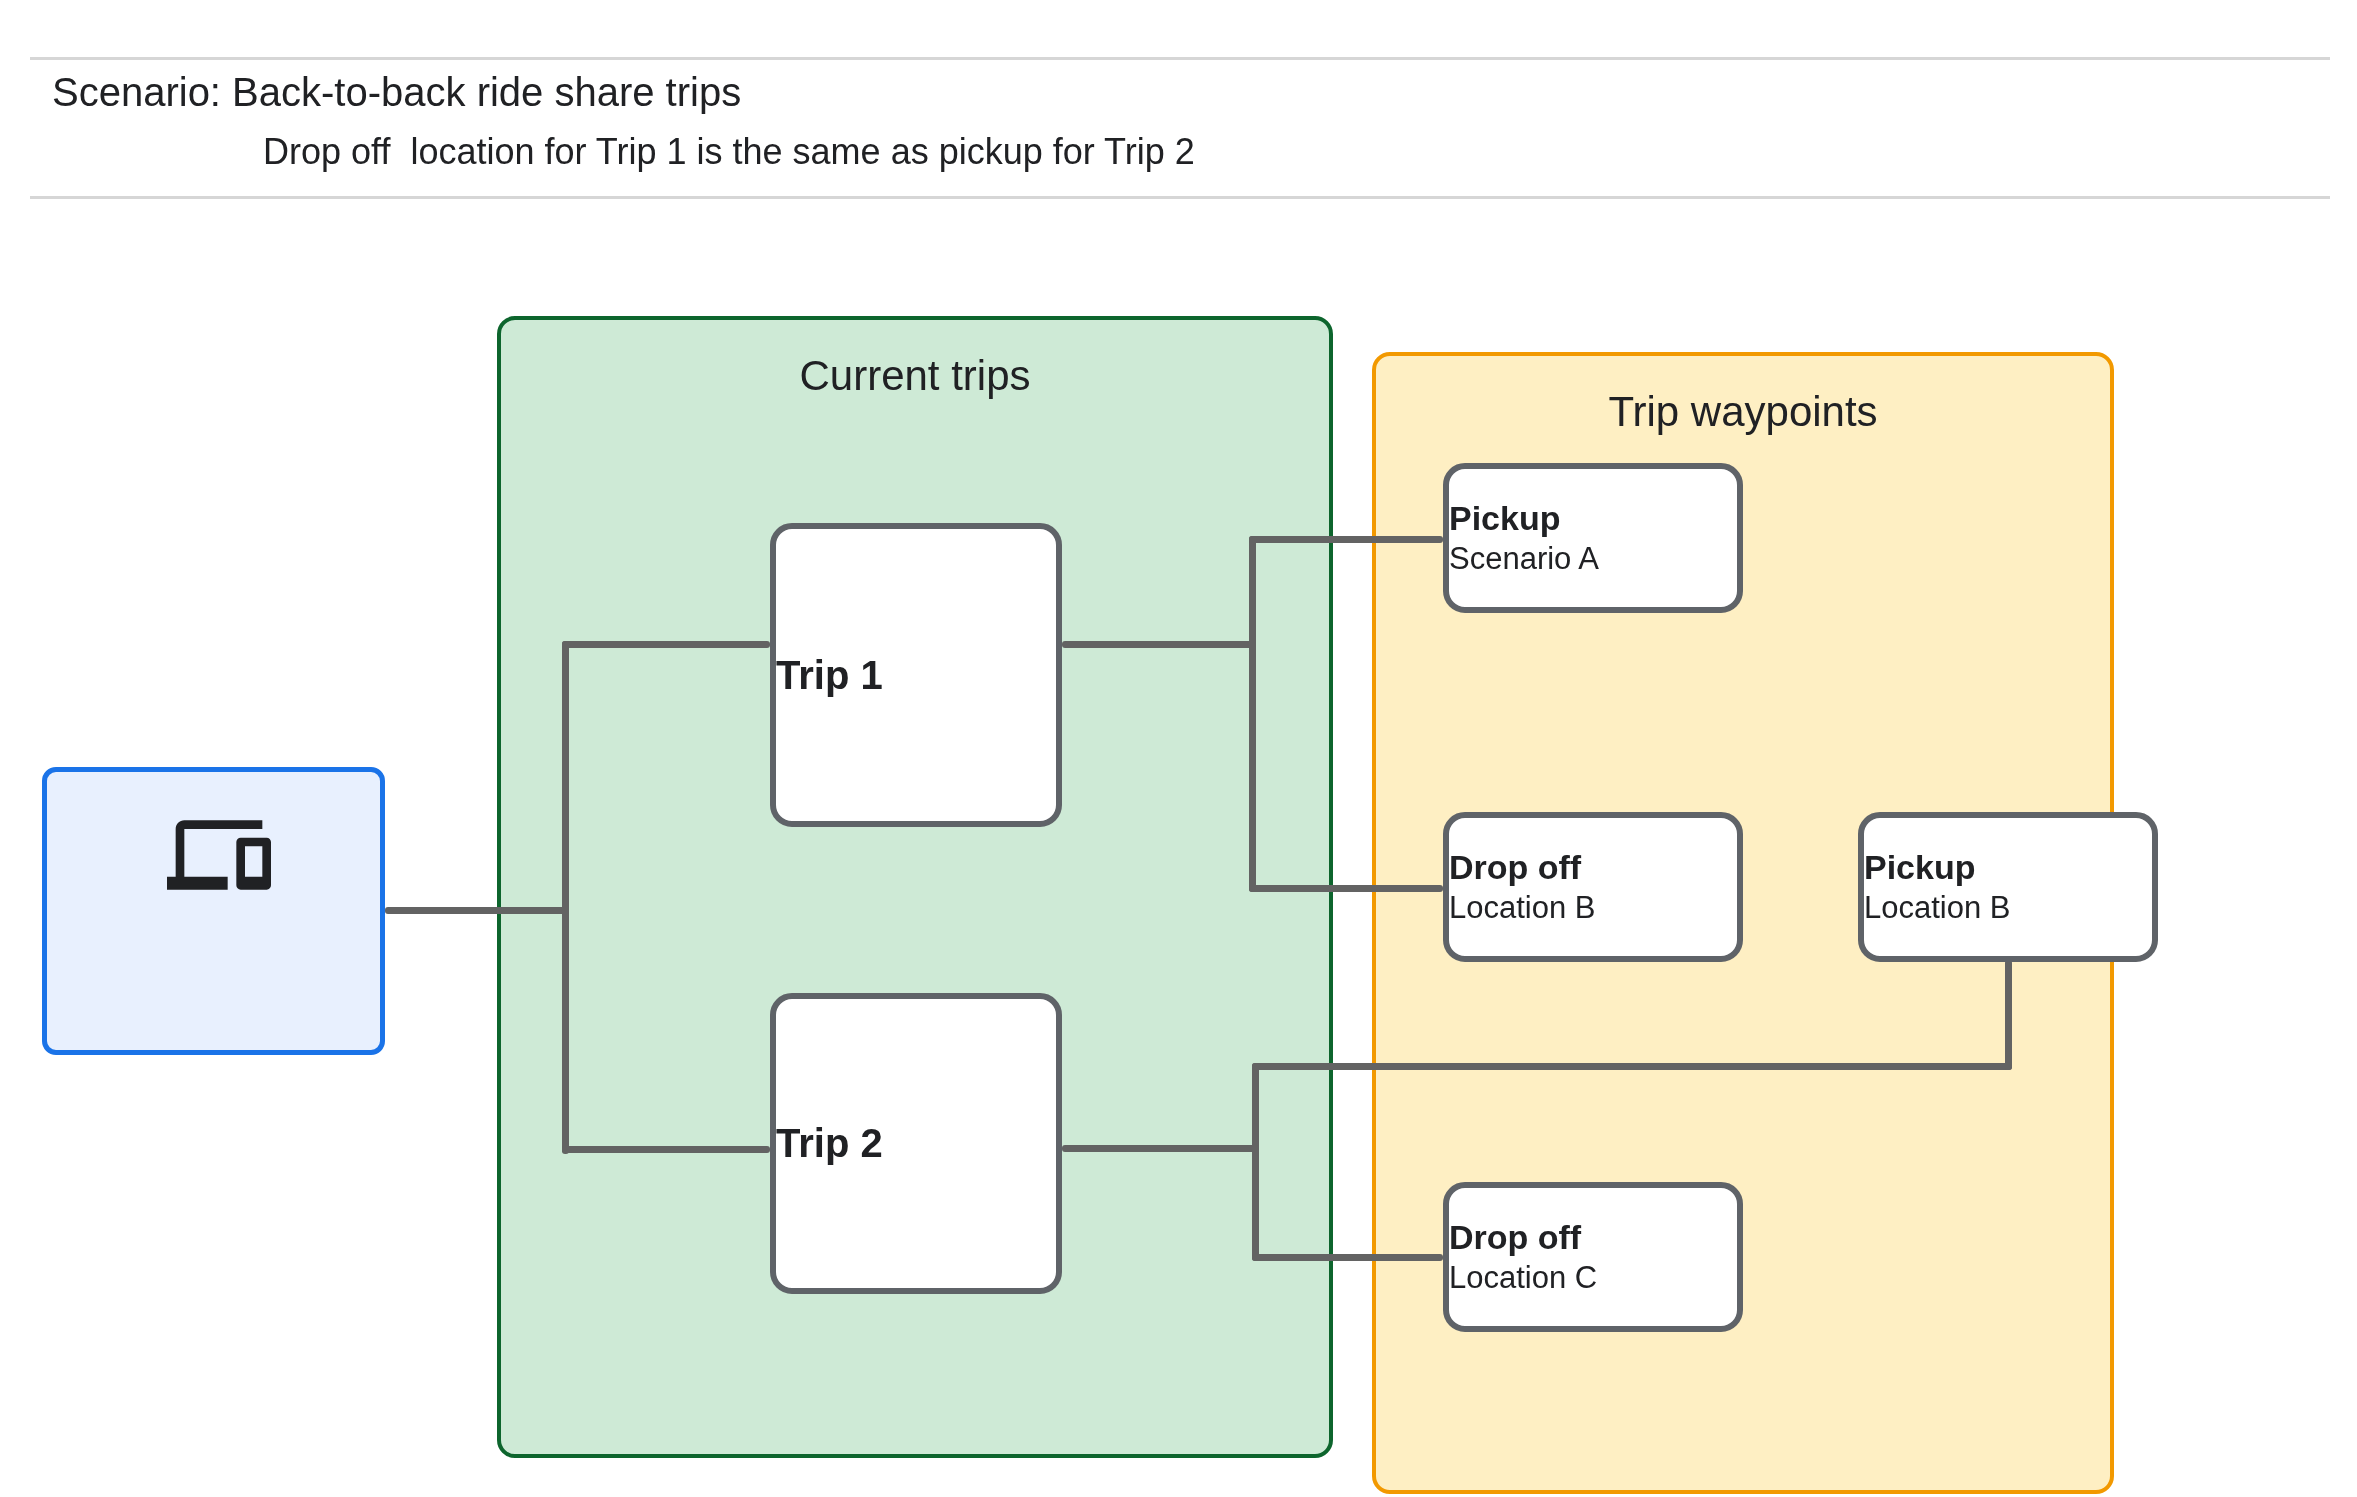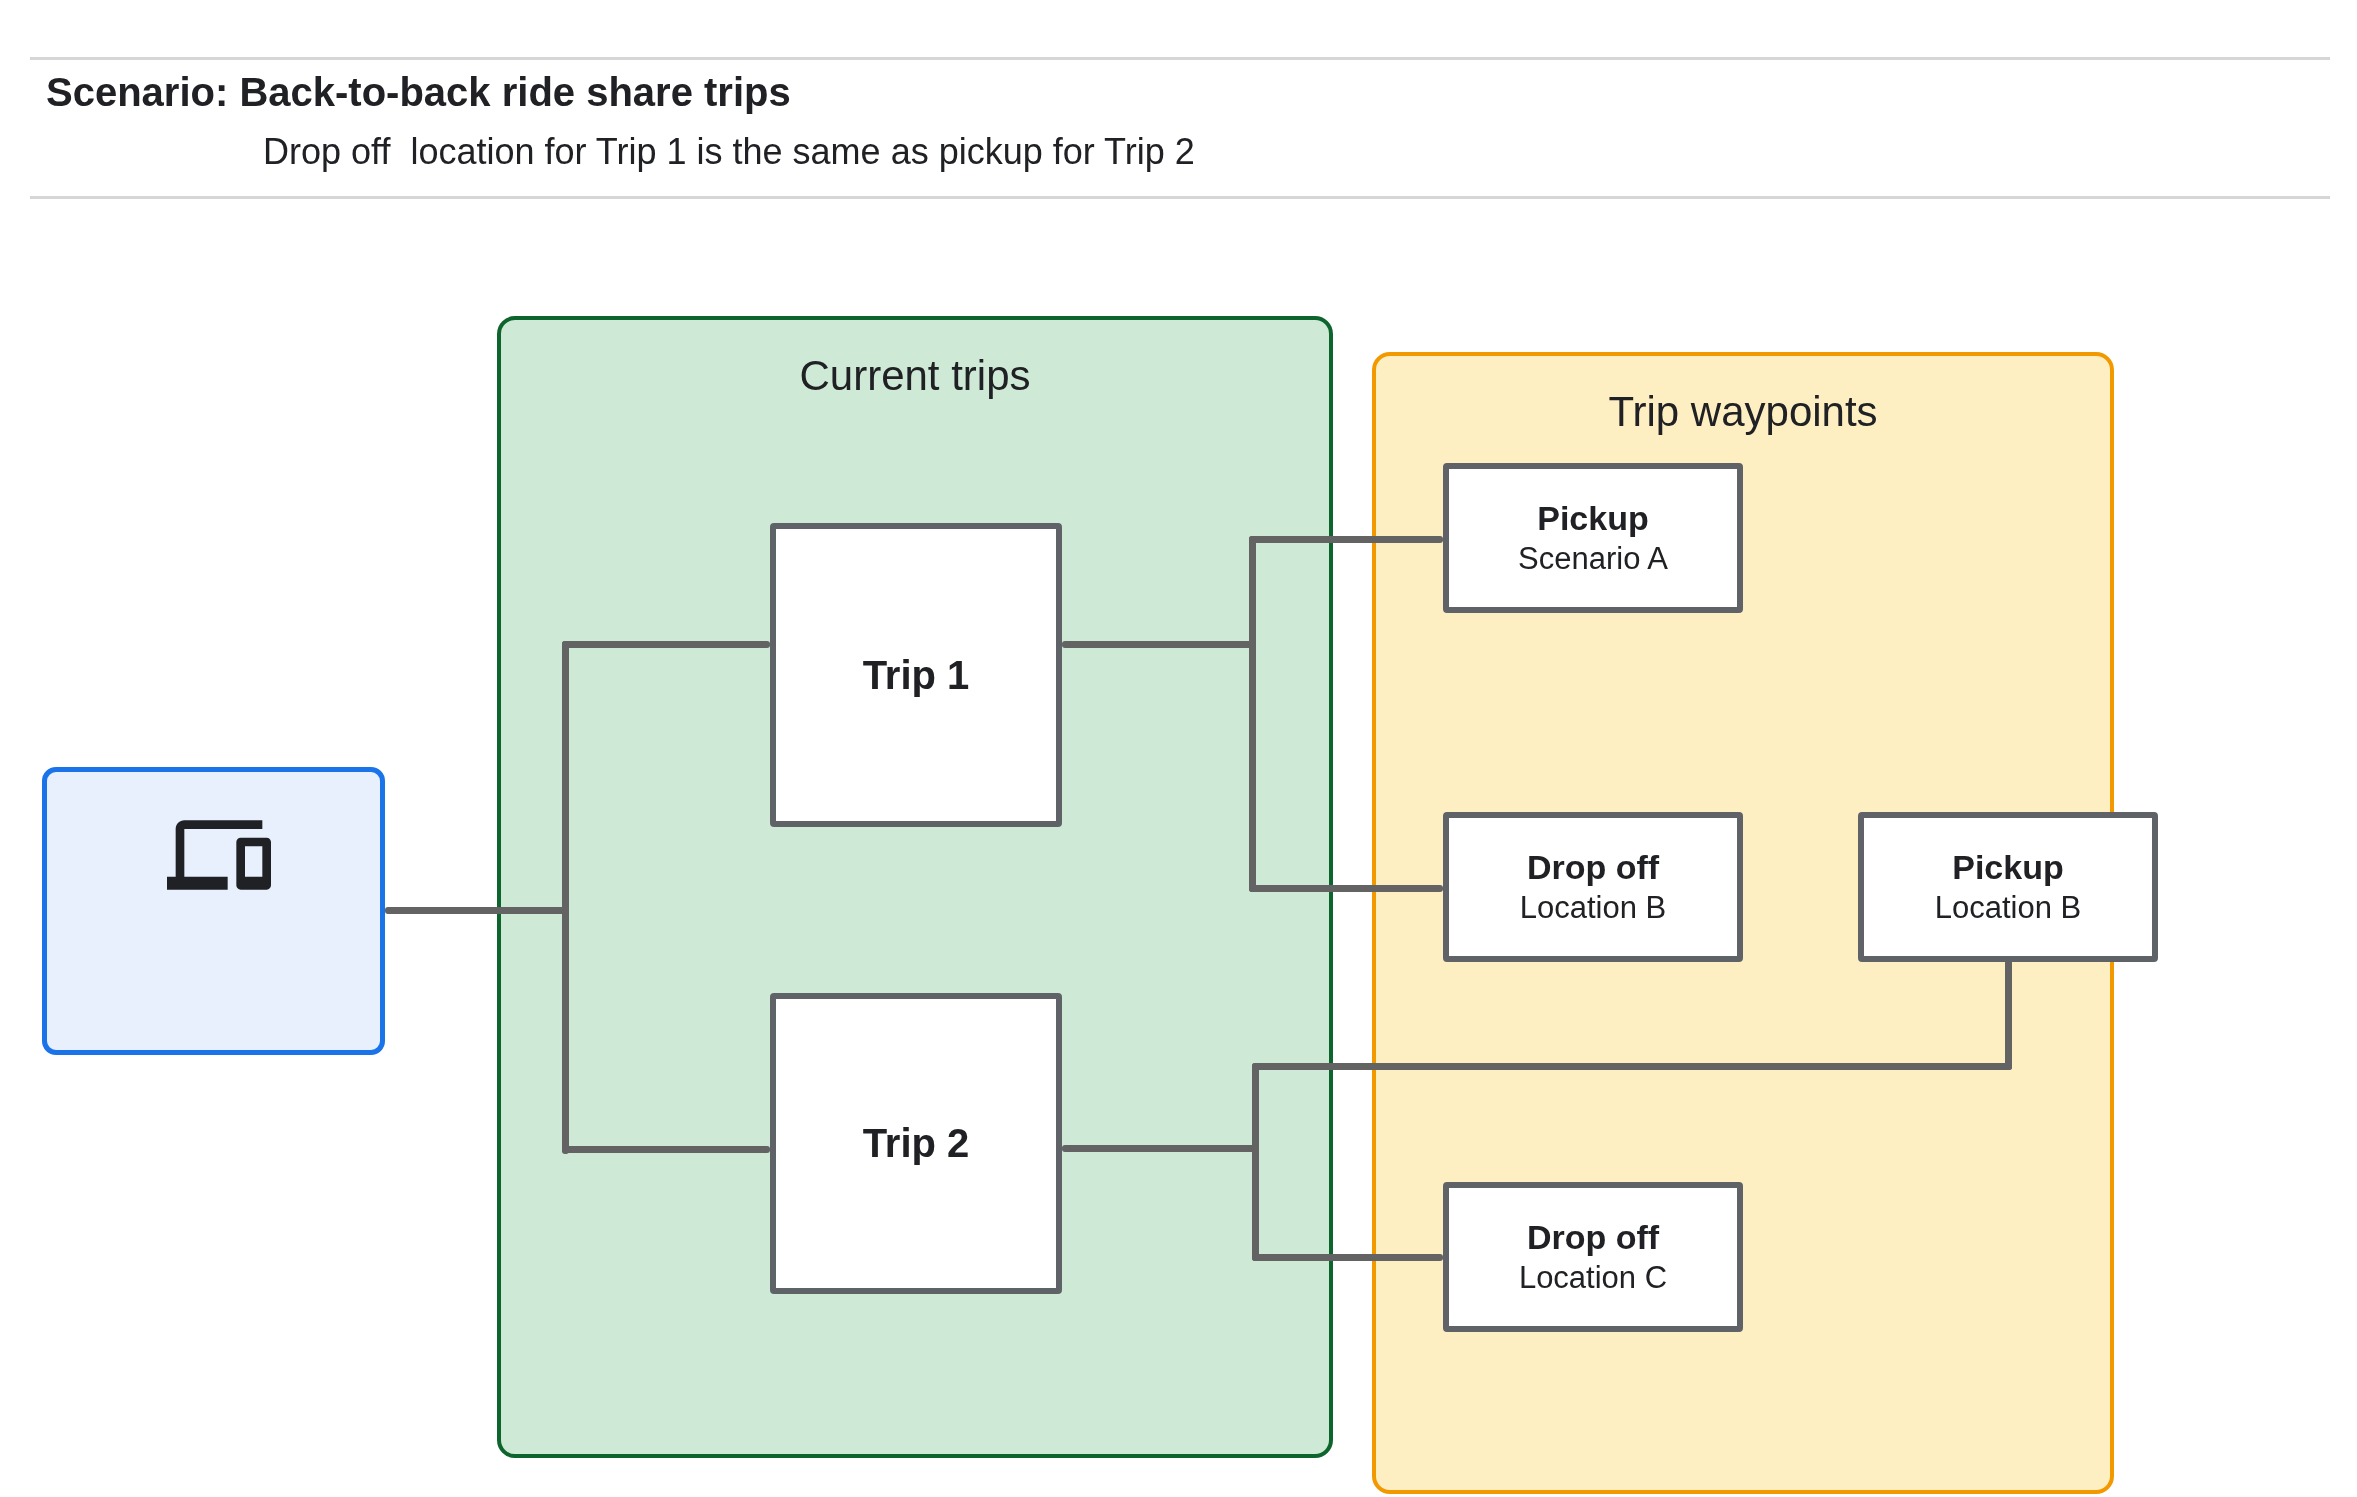--- a/index.html
+++ b/index.html
@@ -9,34 +9,34 @@
     --line:#636363; --node-border:#5f6368;
     --text:#202124; --divider:#d6d6d6;
   }
   html,body{margin:0;padding:0;}
   body{
     width:2357px;height:1497px;position:relative;background:#ffffff;
     font-family:"Liberation Sans", sans-serif;color:var(--text);
     overflow:hidden;
   }
   .rule{position:absolute;left:30px;width:2300px;height:0;border:none;border-top:3px solid var(--divider);margin:0;}
-  .title{position:absolute;left:46px;top:70px;font-size:40px;font-weight:bold;white-space:pre;}
+  .title{position:absolute;left:52px;top:70px;font-size:40px;font-weight:normal;white-space:pre;}
   .subtitle{position:absolute;left:263px;top:131px;font-size:36px;font-weight:normal;white-space:pre;}
 
   .panel{position:absolute;top:316px;height:1142px;border-radius:18px;box-sizing:border-box;z-index:1;}
   .panel-trips{left:497px;width:836px;background:var(--green-fill);border:4px solid var(--green);padding-left:21px;}
   .panel-waypoints{left:1372px;width:742px;background:var(--orange-fill);border:4px solid var(--orange);margin-top:36px;}
   .panel-title{position:absolute;top:32px;left:0;width:100%;text-align:center;font-size:42px;font-weight:normal;}
 
   .conn{position:absolute;background:var(--line);z-index:2;border-radius:3px;}
 
   .node{
     position:absolute;background:#ffffff;border:6px solid var(--node-border);
-    border-radius:4px;box-sizing:border-box;z-index:3;
-    display:flex;flex-direction:column;align-items:center;justify-content:center;
+    border-radius:22px;box-sizing:border-box;z-index:3;
+    display:flex;flex-direction:column;align-items:flex-start;justify-content:center;
   }
   .trip-node{left:770px;width:292px;height:304px;font-size:40px;font-weight:bold;}
   .wp-node{width:300px;height:150px;left:1443px;}
   .wp-type{font-size:34px;font-weight:bold;line-height:42px;}
   .wp-loc{font-size:31px;font-weight:normal;line-height:40px;}
 
   .vehicle-node{
     position:absolute;left:42px;top:767px;width:343px;height:288px;box-sizing:border-box;
     background:var(--blue-fill);border:5px solid var(--blue);border-radius:14px;z-index:3;
   }

